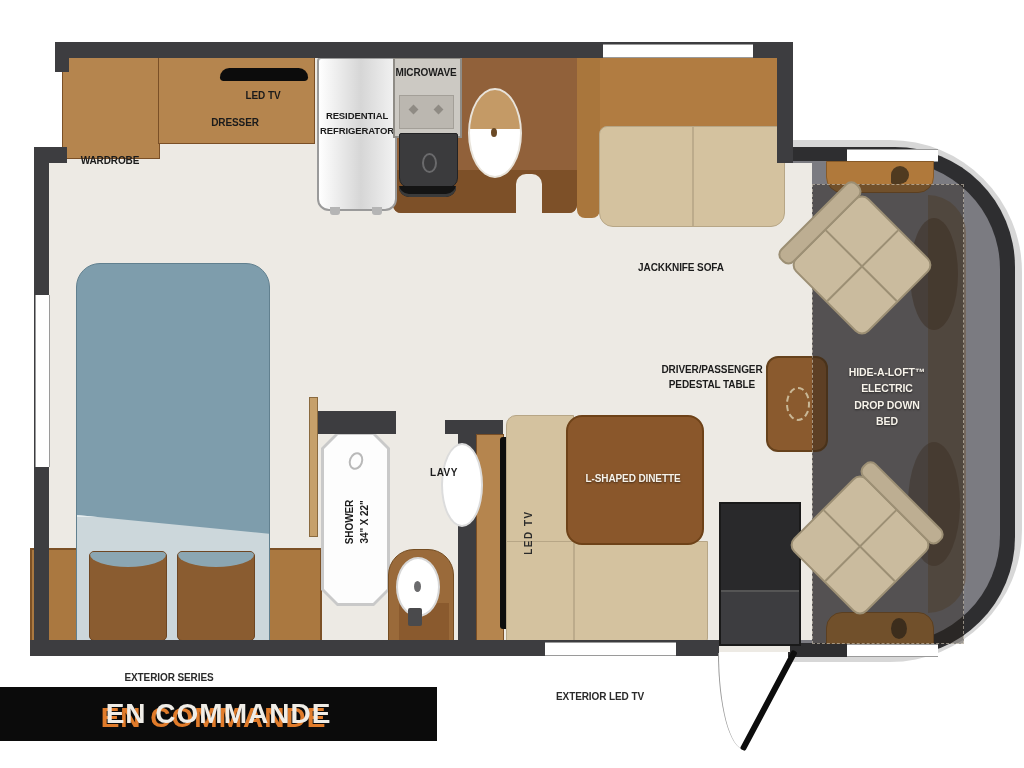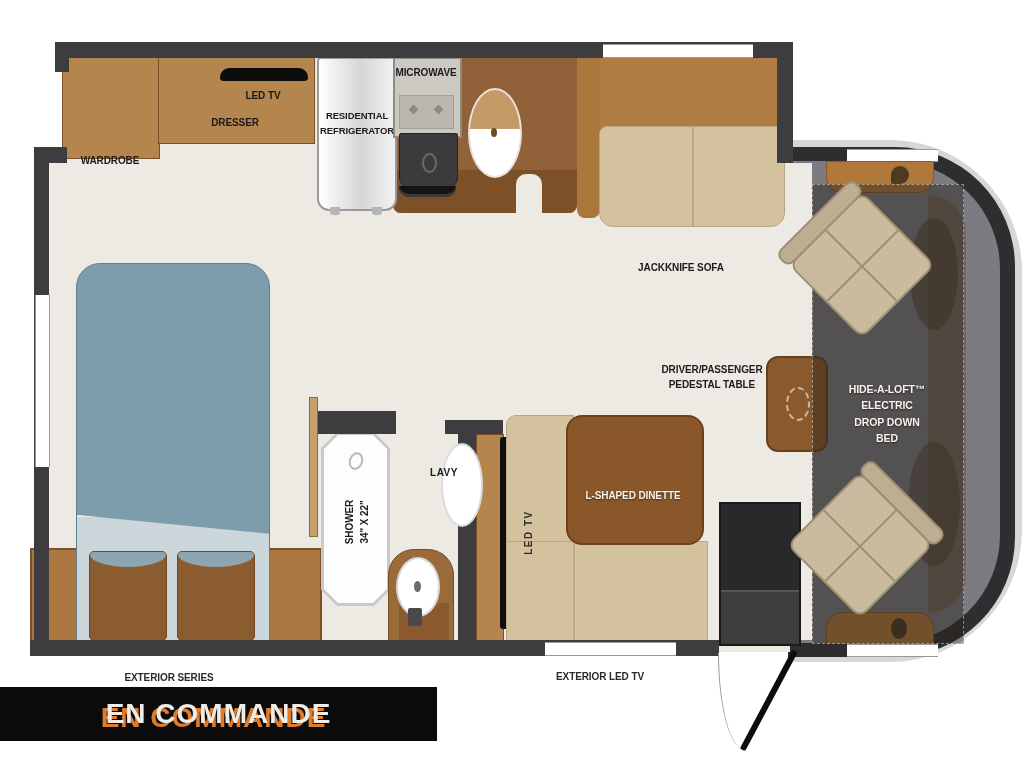--- a/index.html
+++ b/index.html
@@ -3,21 +3,21 @@
 <meta charset="utf-8">
 <style>
   html,body{margin:0;padding:0;background:#fff;}
   #stage{position:relative;width:1024px;height:768px;background:#fff;overflow:hidden;
          font-family:"Liberation Sans",sans-serif;}
   .abs{position:absolute;}
   .wall{position:absolute;background:var(--wall);}
   .win{position:absolute;background:#fff;border-top:1px solid #9a9a9a;border-bottom:1px solid #9a9a9a;}
   .lbl{position:absolute;font-weight:bold;font-size:10px;line-height:1.3;color:#1b1b1b;
        text-align:center;white-space:pre-line;letter-spacing:-0.1px;}
-  .lbl.white{color:#f7f3ea;text-shadow:0 1px 2px rgba(0,0,0,.55);margin-top:17px;}
+  .lbl.white{color:#f7f3ea;text-shadow:0 1px 2px rgba(0,0,0,.55);}
   .rot{transform:rotate(-90deg);}
   .seat{position:absolute;transform:rotate(45deg);}
   .seat-cushion{position:absolute;inset:0;background:#cabb9e;border:2px solid #9c8f74;border-radius:10px;}
   .seat-cushion::before{content:"";position:absolute;left:0;right:0;top:50%;height:0;border-top:2px solid #9c8f74;}
   .seat-cushion::after{content:"";position:absolute;top:0;bottom:0;left:50%;width:0;border-left:2px solid #9c8f74;}
   .seat-back-l{position:absolute;left:-17px;top:-2px;width:15px;height:104px;background:#bdae92;border:2px solid #9c8f74;border-radius:8px;}
   .seat-back-t{position:absolute;top:-17px;left:-2px;height:15px;width:104px;background:#bdae92;border:2px solid #9c8f74;border-radius:8px;}
   .pillow{position:absolute;width:76px;height:88px;background:#8a5c30;border:1px solid #6e4622;border-radius:5px;overflow:hidden;}
   .pillow::before{content:"";position:absolute;left:0;right:0;top:0;height:15px;background:#8ba6b2;border-radius:0 0 60% 60%/0 0 100% 100%;}
   #banner{position:absolute;left:0;top:687px;width:437px;height:54px;background:var(--banner-bg);
@@ -171,19 +171,19 @@
 
   <div class="abs" style="left:718px;top:653px;width:26px;height:96px;border-left:1.5px solid #9a9a9a;border-bottom-left-radius:26px 96px;"></div>
   <div class="abs" style="left:795px;top:648px;width:112px;height:6px;background:#0d0d0d;border-radius:2px;
               transform-origin:0 3px;transform:rotate(118deg);"></div>
 
   <div class="lbl" style="left:601px;top:241px;width:160px;margin-top:20px;">JACKKNIFE SOFA</div>
   <div class="lbl" style="left:632px;top:363px;width:160px;line-height:1.45;">DRIVER/PASSENGER
 PEDESTAL TABLE</div>
   <div class="lbl" style="left:387px;top:466px;width:60px;letter-spacing:0.5px;padding-left:27px;">LAVY</div>
   <div class="lbl" style="left:89px;top:671px;width:160px;color:#2a2a2a;">EXTERIOR SERIES</div>
-  <div class="lbl" style="left:520px;top:670px;width:160px;color:#2a2a2a;">EXTERIOR LED TV</div>
+  <div class="lbl" style="left:520px;top:690px;width:160px;color:#2a2a2a;">EXTERIOR LED TV</div>
 
   <div id="banner">
     <span>EN COMMANDE</span>
   </div>
 
 </div>
 
 </body></html>

